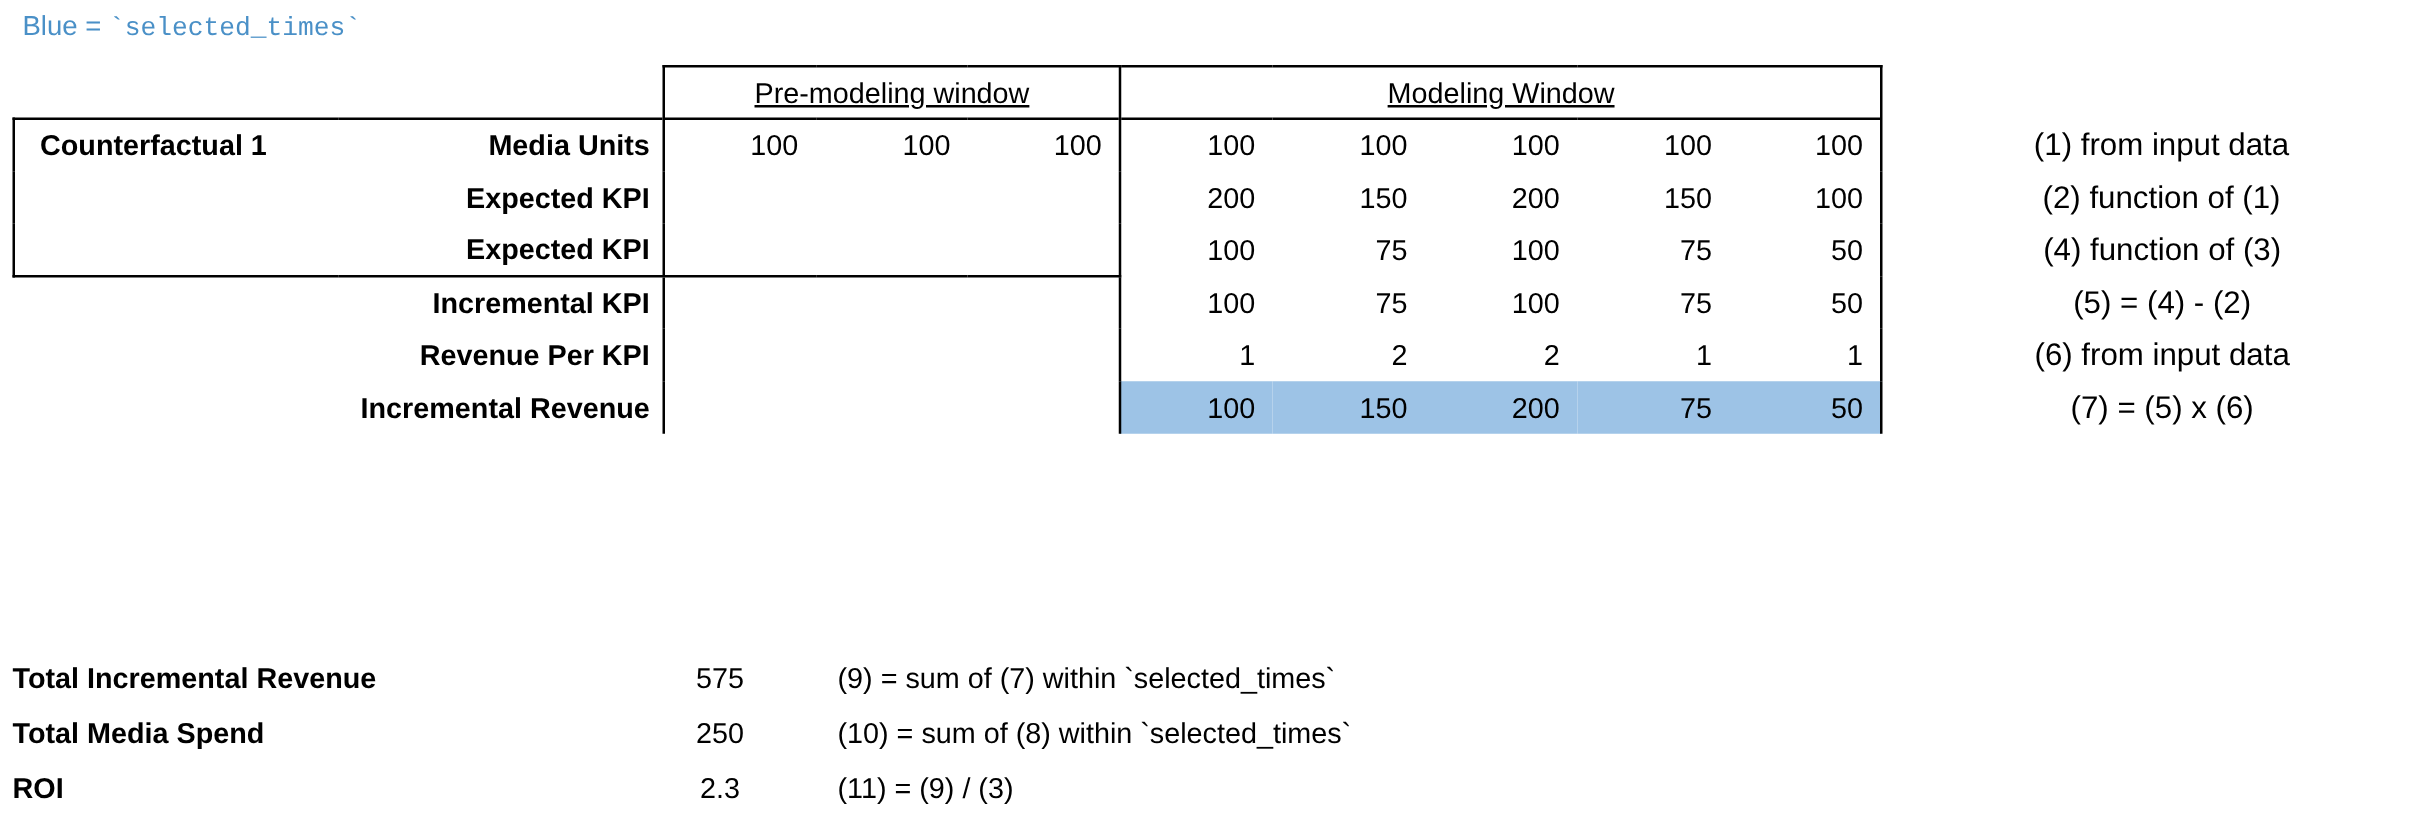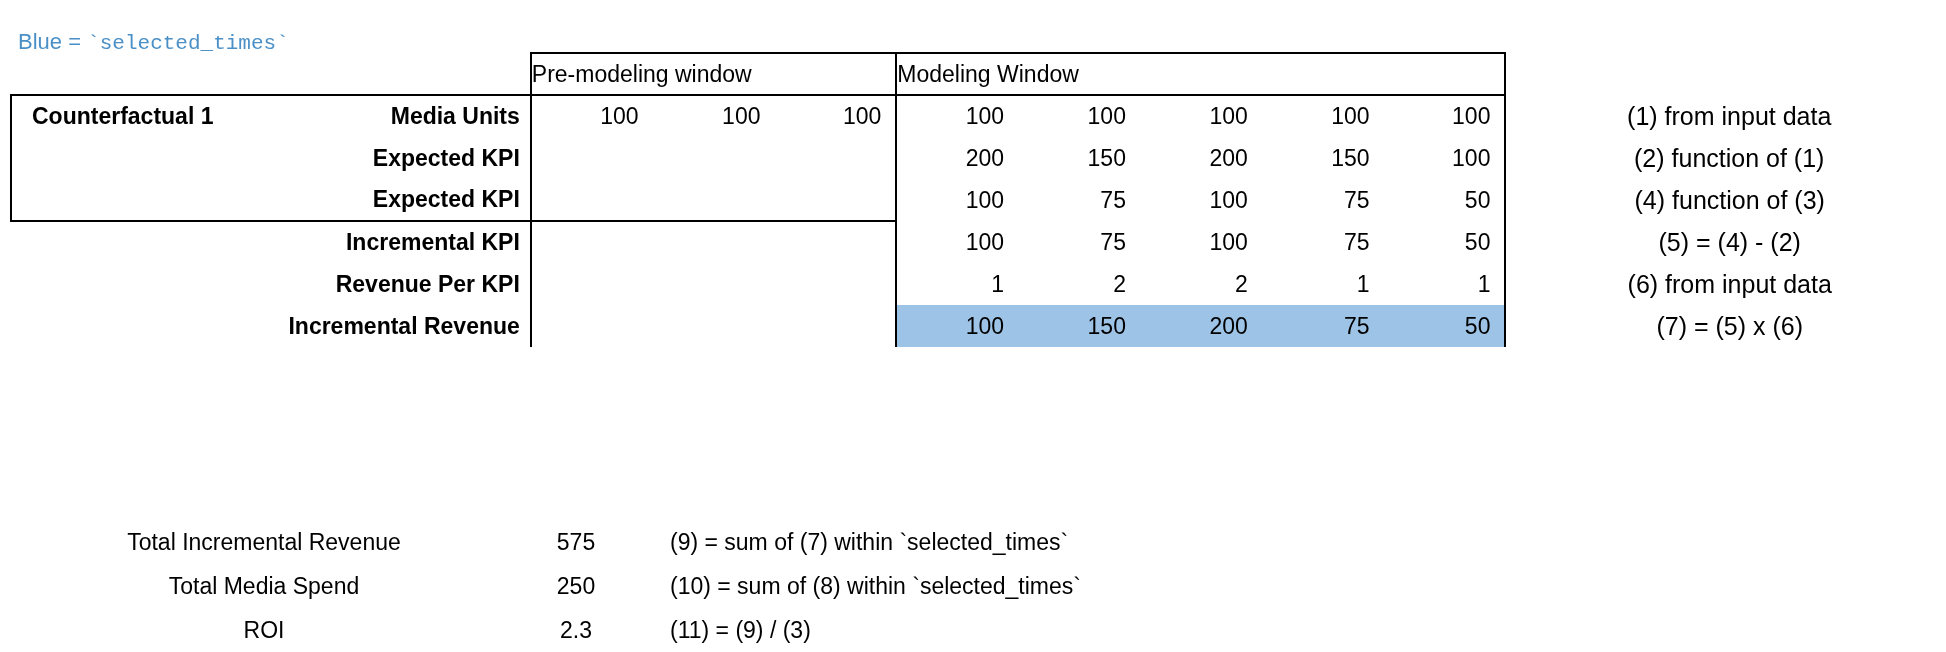--- a/index.html
+++ b/index.html
@@ -12,21 +12,21 @@
     height: 652px;
     font-family: "Liberation Sans", sans-serif;
     color: #000000;
     position: relative;
     overflow: hidden;
   }
 
   #legend {
     position: absolute;
     left: 18px;
-    top: 29px;
+    top: 8px;
     font-size: 22px;
     color: #4a90c7;
     white-space: nowrap;
   }
   #legend .mono {
     font-family: "Liberation Mono", monospace;
     font-size: 21px;
   }
 
   #diagram {
@@ -85,45 +85,46 @@
   }
   .note-bold { font-weight: bold; }
 
   
   .bd-l { border-left: 2px solid #000; }
   .bd-r { border-right: 2px solid #000; }
   .bd-t { border-top: 2px solid #000; }
   .bd-b { border-bottom: 2px solid #000; }
 
   .hdr-band {
-    text-align: left;
+    text-align: center;
     font-size: 23px;
     height: 40px;
+    text-decoration: underline;
   }
 
   .blue { background: #9dc3e6; }
 
   
   #summary {
     position: absolute;
     left: 10px;
     top: 520px;
   }
   table.summary {
     border-collapse: collapse;
     table-layout: fixed;
   }
   table.summary td {
     font-size: 23px;
     height: 44px;
   }
   .s-lbl {
     width: 520px;
-    text-align: center;
-    font-weight: normal;
+    text-align: left;
+    font-weight: bold;
     padding-right: 12px;
     white-space: nowrap;
   }
   .s-val {
     width: 92px;
     text-align: center;
     white-space: nowrap;
   }
   .s-note {
     text-align: left;

